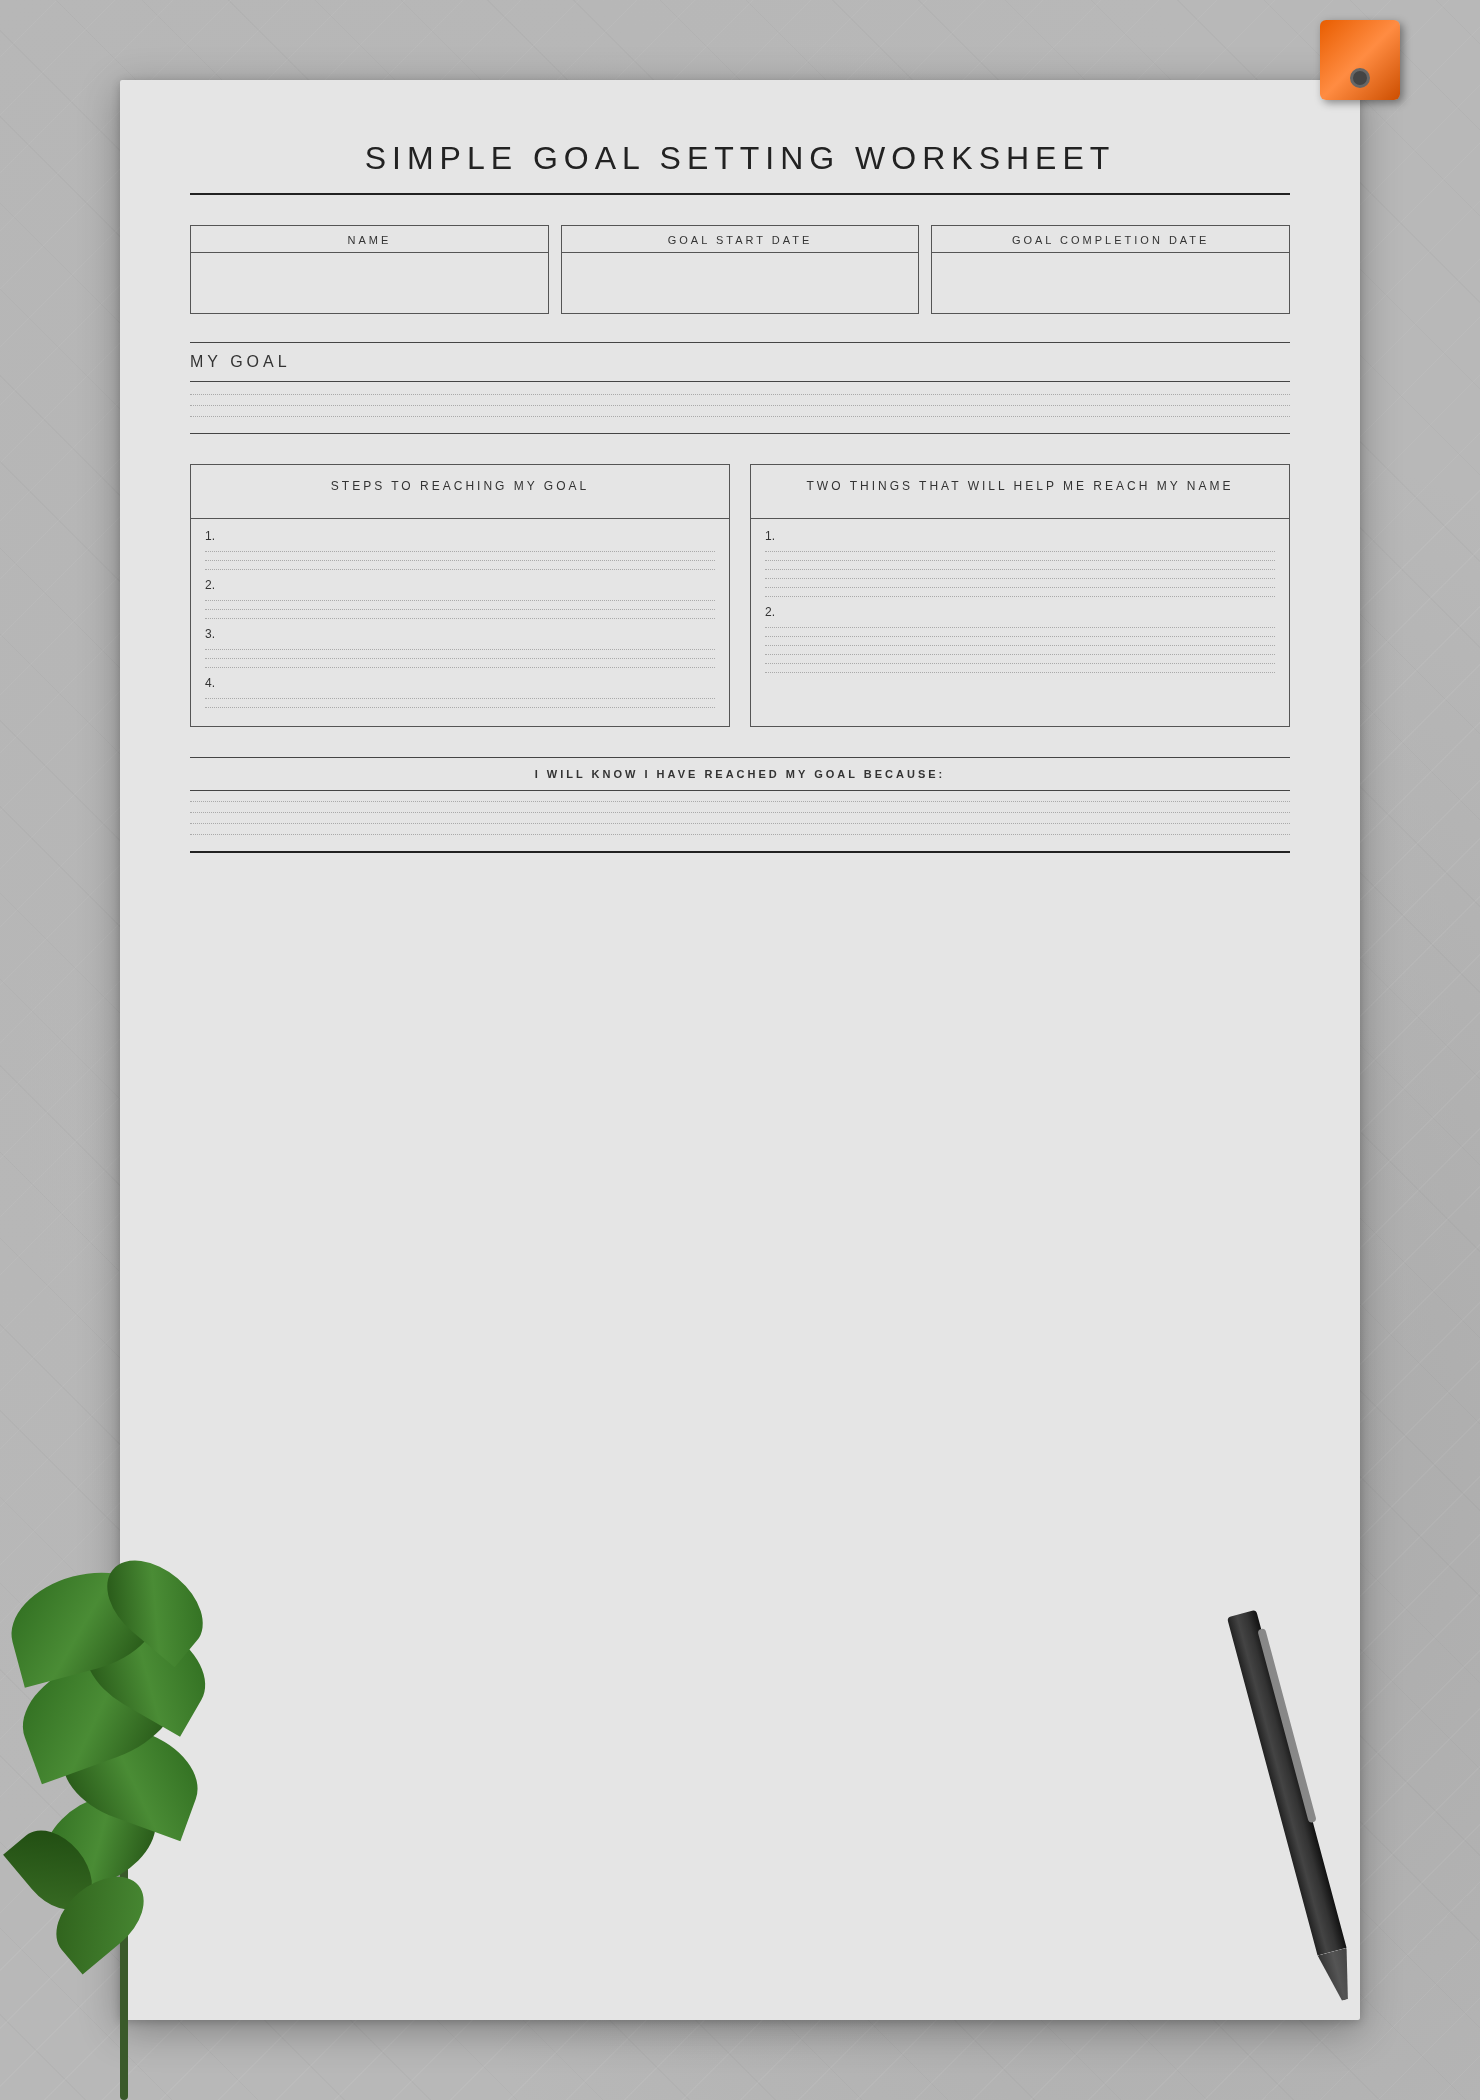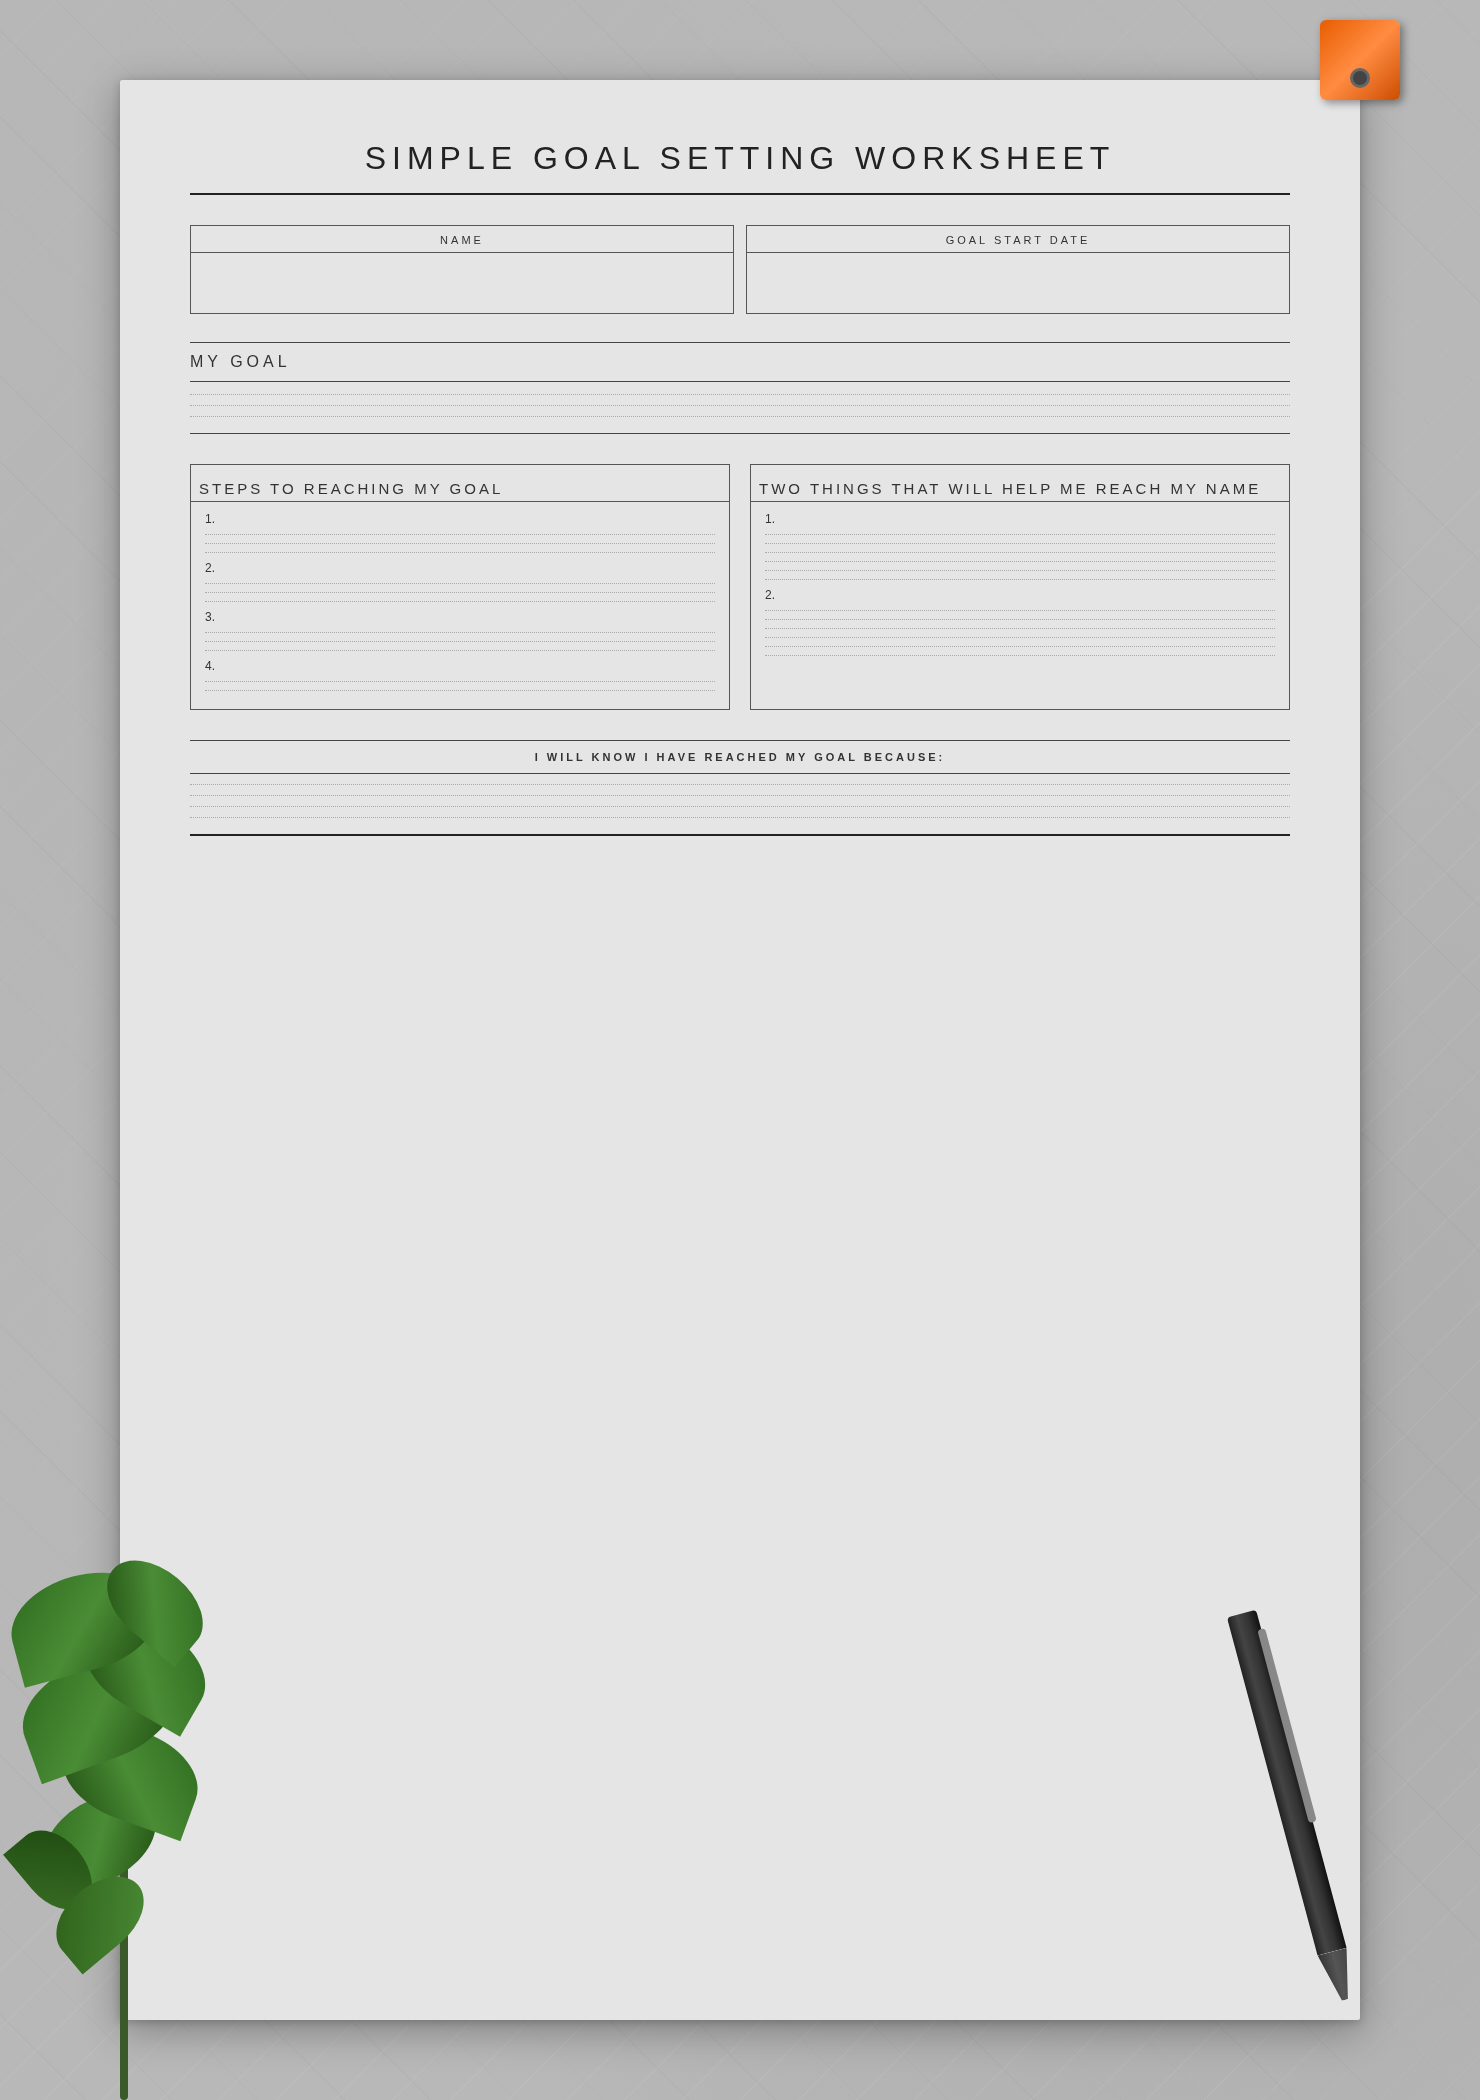--- a/index.html
+++ b/index.html
@@ -238,25 +238,25 @@
       gap: 20px;
       margin-bottom: 30px;
     }
 
     .col-box {
       flex: 1;
       border: 1.5px solid #555;
     }
 
     .col-header {
-      text-align: left;
-      font-size: 15px;
+      text-align: center;
+      font-size: 12px;
       letter-spacing: 3px;
       color: #333;
-      padding: 12px 8px 0;
+      padding: 12px 8px 22px;
       border-bottom: 1.5px solid #555;
       font-family: 'Arial', sans-serif;
       line-height: 1.6;
     }
 
     .col-content {
       padding: 10px 14px;
     }
 
     .step-item {
@@ -344,20 +344,24 @@
 
   <div class="fields-row">
     <div class="field-box">
       <div class="field-label">NAME</div>
       <div class="field-input-area"></div>
     </div>
     <div class="field-box">
       <div class="field-label">GOAL START DATE</div>
       <div class="field-input-area"></div>
     </div>
+    <div class="field-box">
+      <div class="field-label">GOAL COMPLETION DATE</div>
+      <div class="field-input-area"></div>
+    </div>
   </div>
 
   <hr class="section-divider-top">
   <div class="section-header">MY GOAL</div>
   <hr class="section-divider-bottom">
 
   <div class="goal-lines">
     <hr class="dotted-line">
     <hr class="dotted-line">
     <hr class="dotted-line">

